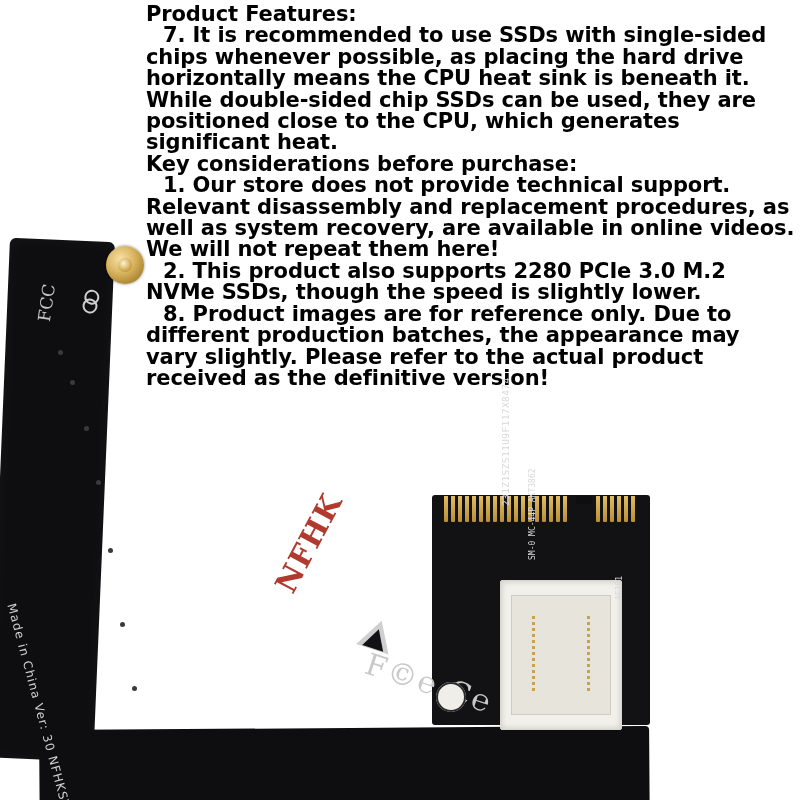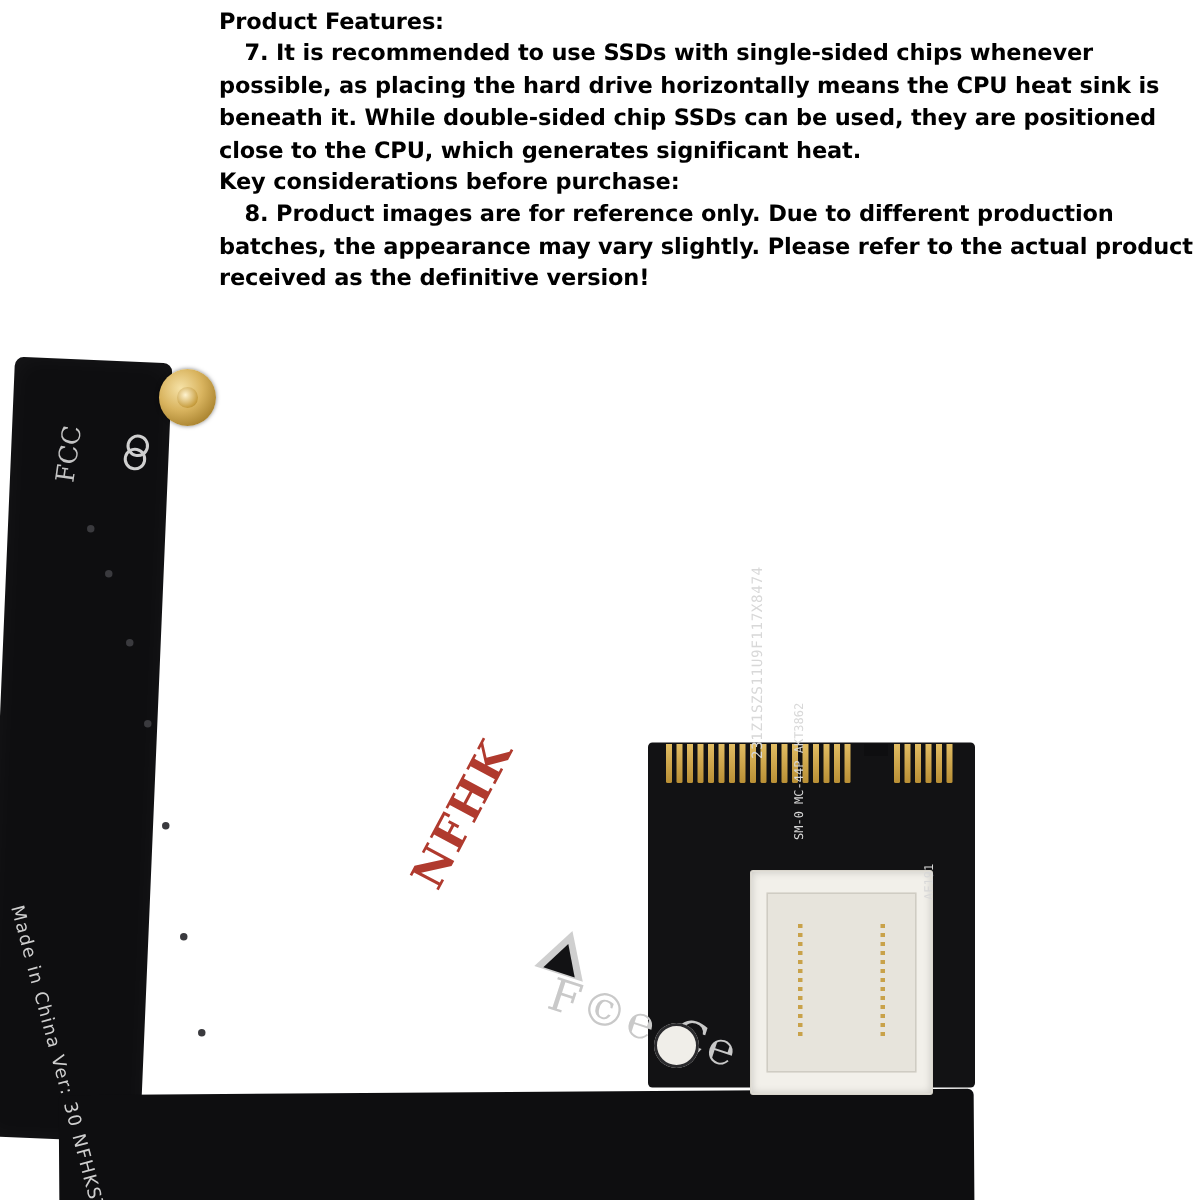--- a/index.html
+++ b/index.html
@@ -14,21 +14,21 @@
     overflow: hidden;
     font-family: "DejaVu Sans", sans-serif;
   }
 
   
   #text-block {
     position: absolute;
     left: 146px;
     top: 4px;
     width: 652px;
-    font-size: 15px;
+    font-size: 21px;
     line-height: 21.4px;
     font-weight: bold;
     color: #000000;
     letter-spacing: -0.1px;
   }
   #text-block p {
     margin: 0;
   }
   #text-block p.indent {
     text-indent: 17px;
@@ -328,20 +328,22 @@
     background: #3a3a3e;
   }
 </style>
 </head>
 <body>
 
 <div id="text-block">
   <p>Product Features:</p>
   <p class="indent">7. It is recommended to use SSDs with single-sided chips whenever possible, as placing the hard drive horizontally means the CPU heat sink is beneath it. While double-sided chip SSDs can be used, they are positioned close to the CPU, which generates significant heat.</p>
   <p>Key considerations before purchase:</p>
+  <p class="indent">1. Our store does not provide technical support. Relevant disassembly and replacement procedures, as well as system recovery, are available in online videos. We will not repeat them here!</p>
+  <p class="indent">2. This product also supports 2280 PCIe 3.0 M.2 NVMe SSDs, though the speed is slightly lower.</p>
   <p class="indent">8. Product images are for reference only. Due to different production batches, the appearance may vary slightly. Please refer to the actual product received as the definitive version!</p>
 </div>
 
 <div id="board-wrap">
 
   <div class="pcb-arm" id="arm-vertical"></div>
   <div class="pcb-arm" id="arm-horizontal"></div>
 
   <div id="module-block">
     

